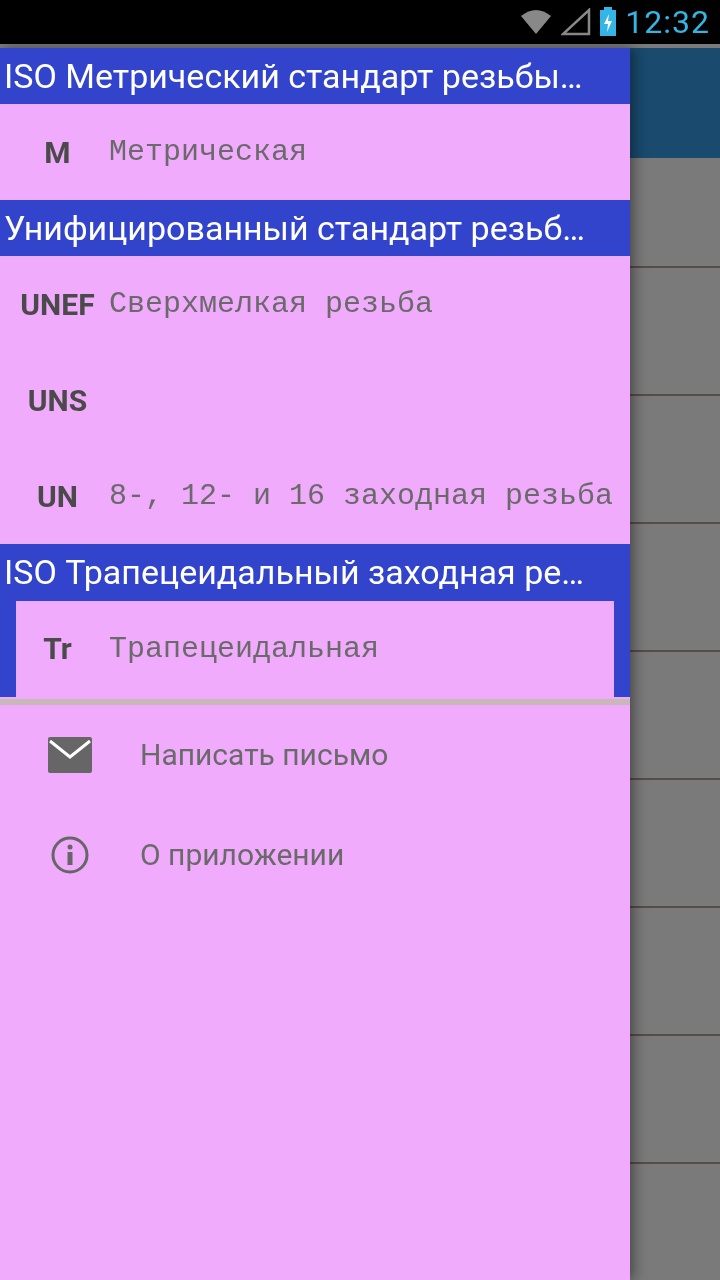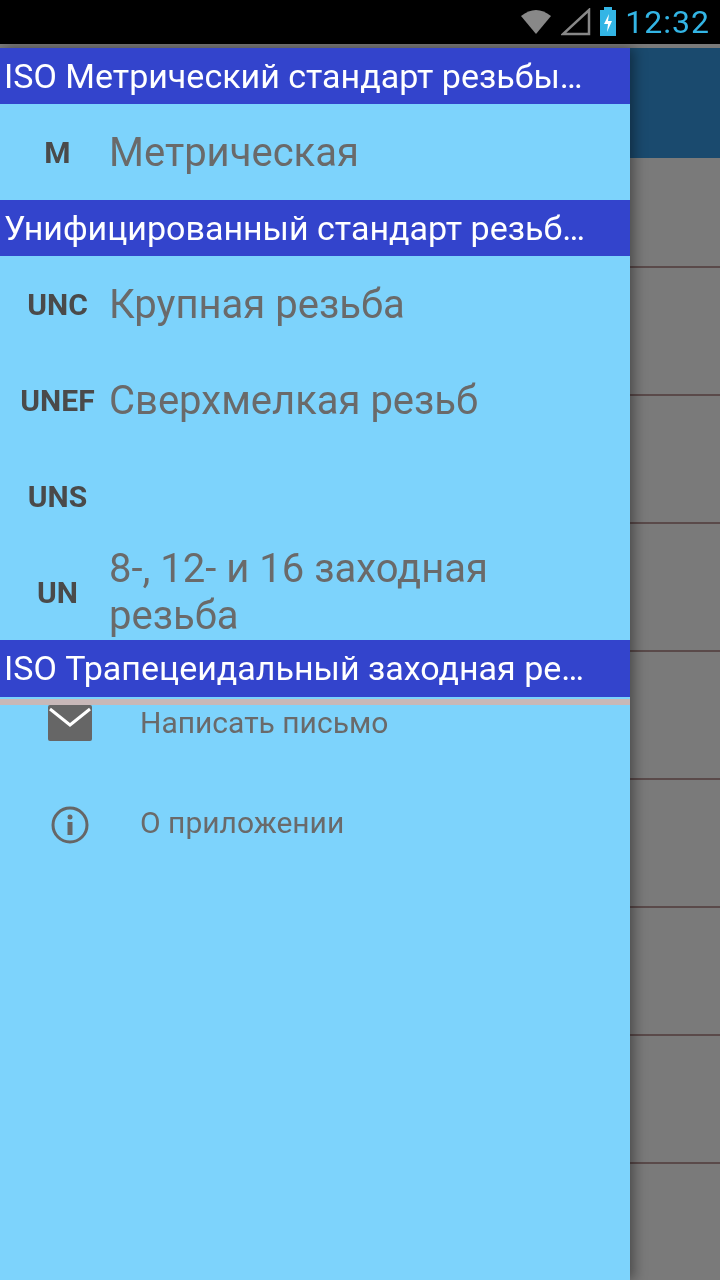--- a/index.html
+++ b/index.html
@@ -45,21 +45,21 @@
   }
   .bg-row:first-child { height: 110px; }
 
   
   .drawer {
     position: absolute;
     top: 48px;
     left: 0;
     width: 630px;
     bottom: 0;
-    background: #7dd3fc;
+    background: #f0abfc;
     box-shadow: 4px 0 12px rgba(0,0,0,0.4);
     display: flex;
     flex-direction: column;
   }
 
   .section-header {
     background: #3344cc;
     color: #fff;
     font-size: 34px;
     padding: 6px 6px 6px 4px;
@@ -77,23 +77,24 @@
   }
   .list-item .code {
     width: 95px;
     text-align: center;
     font-size: 30px;
     font-weight: 700;
     color: #4a4a4a;
     flex-shrink: 0;
   }
   .list-item .label {
-    font-size: 40px;
+    font-size: 30px;
     color: #6a6a6a;
     padding-left: 4px;
+    font-family: Liberation Mono, monospace;
   }
 
   .selected-wrap {
     position: relative;
   }
   .selected-wrap::before,
   .selected-wrap::after {
     content: "";
     position: absolute;
     top: 0;
@@ -105,21 +106,21 @@
   .selected-wrap::after { right: 0; }
 
   .divider {
     height: 6px;
     background: #c8b8b8;
     margin-top: 2px;
   }
 
   .footer-item {
     display: flex;
-    align-items: flex-start;
+    align-items: center;
     height: 100px;
     padding: 0 10px;
   }
   .footer-item .icon-slot {
     width: 120px;
     display: flex;
     justify-content: center;
     align-items: center;
     flex-shrink: 0;
   }
@@ -172,36 +173,38 @@
 <div class="drawer">
 
   <div class="section-header">ISO Метрический стандарт резьбы…</div>
   <div class="list-item">
     <span class="code">M</span>
     <span class="label">Метрическая</span>
   </div>
 
   <div class="section-header">Унифицированный стандарт резьб…</div>
   <div class="list-item">
-    <span class="code">UNC</span>
-    <span class="label">Крупная резьба</span>
-  </div>
-  <div class="list-item">
     <span class="code">UNEF</span>
-    <span class="label">Сверхмелкая резьб</span>
+    <span class="label">Сверхмелкая резьба</span>
   </div>
   <div class="list-item">
     <span class="code">UNS</span>
   </div>
   <div class="list-item">
     <span class="code">UN</span>
     <span class="label">8-, 12- и 16 заходная резьба</span>
   </div>
 
   <div class="section-header">ISO Трапецеидальный заходная ре…</div>
+  <div class="selected-wrap">
+    <div class="list-item">
+      <span class="code">Tr</span>
+      <span class="label">Трапецеидальная</span>
+    </div>
+  </div>
 
   <div class="divider"></div>
 
   <div class="footer-item">
     <span class="icon-slot">
       <svg width="44" height="36" viewBox="0 0 44 36">
         <rect x="0" y="0" width="44" height="36" rx="2" fill="#666"></rect>
         <path d="M2 4 L22 20 L42 4" stroke="#fff" stroke-width="3" fill="none"></path>
       </svg>
     </span>

